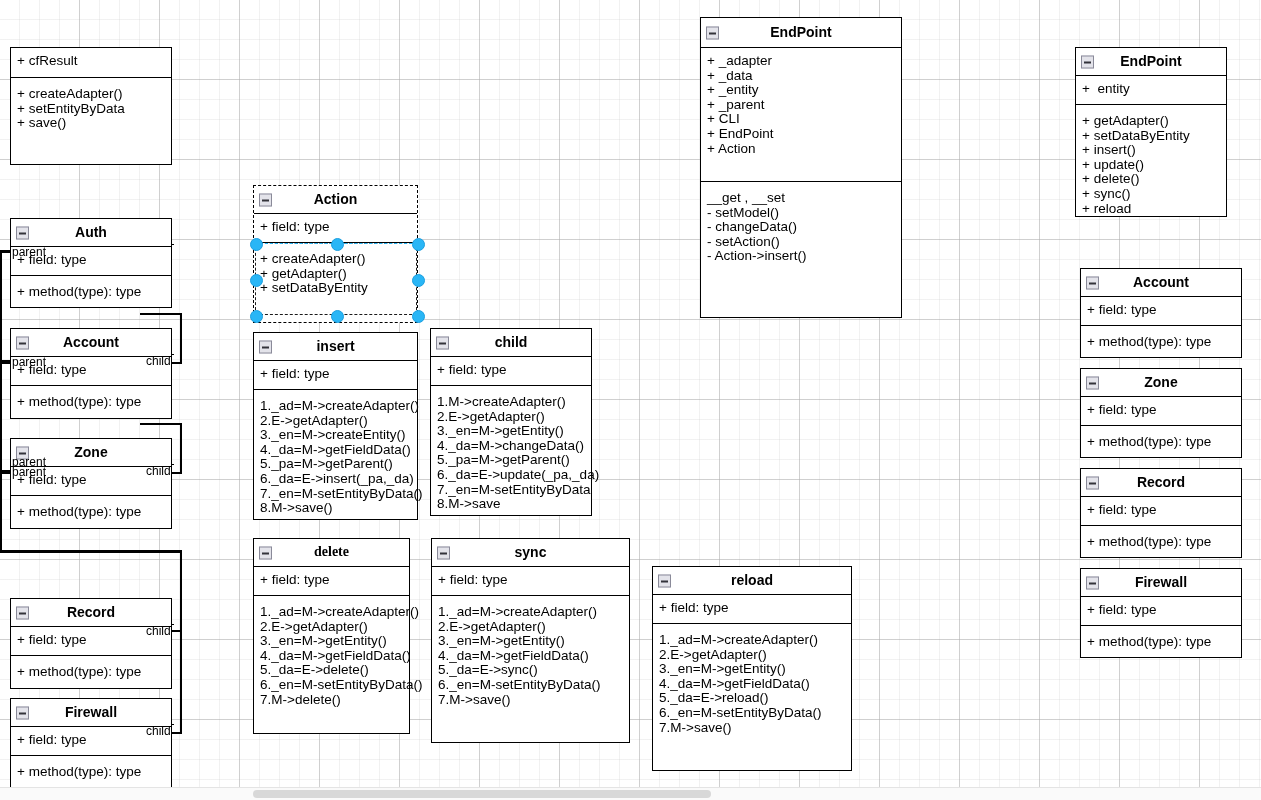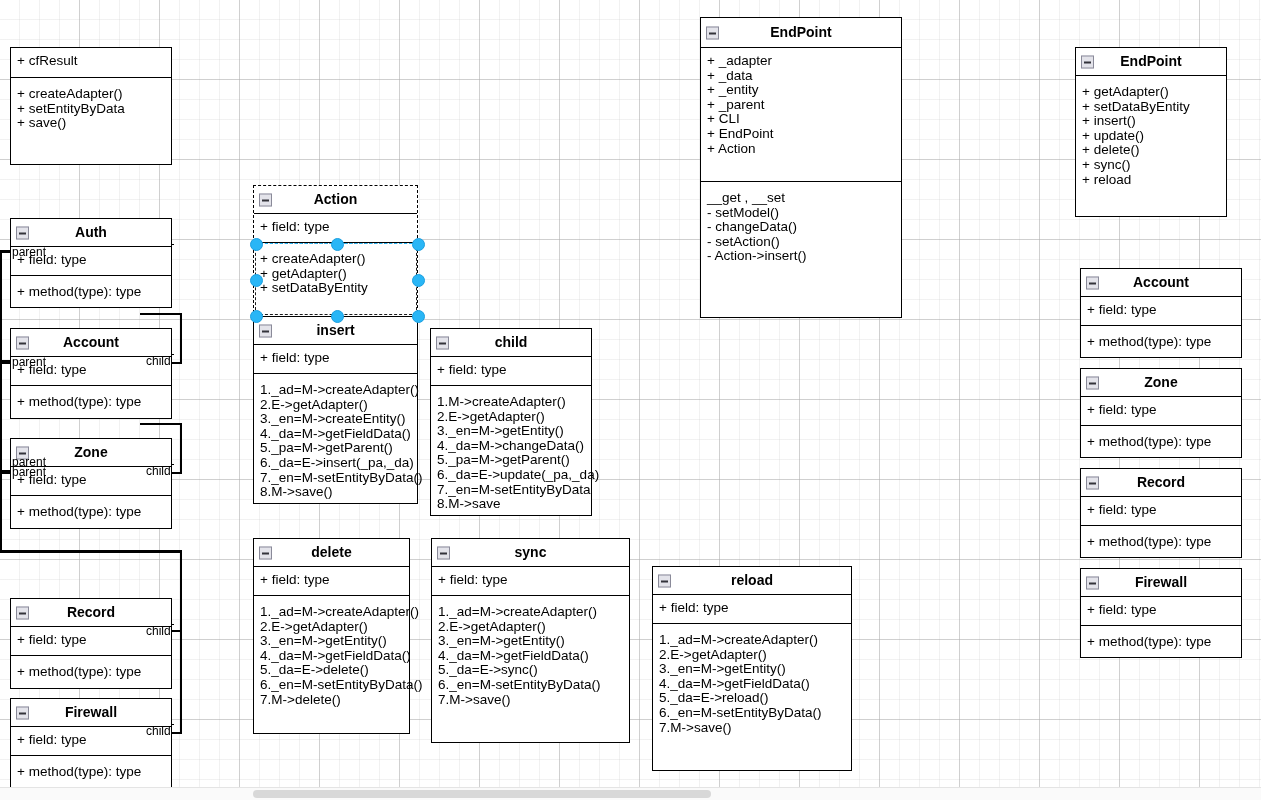--- a/index.html
+++ b/index.html
@@ -177,20 +177,21 @@
           <span>EndPoint</span>
         </div>
         <div class="sect" style="height: 134px;"><span class="ln">+ _adapter</span><span class="ln">+ _data</span><span class="ln">+ _entity</span><span class="ln">+ _parent</span><span class="ln">+ CLI</span><span class="ln">+ EndPoint</span><span class="ln">+ Action</span></div>
         <div class="sect last pad-top" style="height: 135px;"><span class="ln">__get , __set</span><span class="ln">- setModel()</span><span class="ln">- changeData()</span><span class="ln">- setAction()</span><span class="ln">- Action-&gt;insert()</span></div>
       </div>
       <div class="umlclass" style="left: 1075px; top: 47px; width: 152px; height: 170px;">
         <div class="hdr" style="height: 28px;">
           <span class="collapse"></span>
           <span>EndPoint</span>
         </div>
+        <div class="sect" style="height: 29px;"><span class="ln">+  entity</span></div>
         <div class="sect last pad-top" style="height: 111px;"><span class="ln">+ getAdapter()</span><span class="ln">+ setDataByEntity</span><span class="ln">+ insert()</span><span class="ln">+ update()</span><span class="ln">+ delete()</span><span class="ln">+ sync()</span><span class="ln">+ reload</span></div>
       </div>
       <div class="umlclass" style="left: 10px; top: 218px; width: 162px; height: 90px;">
         <div class="hdr" style="height: 28px;">
           <span class="collapse"></span>
           <span>Auth</span>
         </div>
         <div class="sect" style="height: 29px;"><span class="ln">+ field: type</span></div>
         <div class="sect last pad-top" style="height: 31px;"><span class="ln">+ method(type): type</span></div>
       </div>
@@ -219,38 +220,38 @@
         <div class="sect last pad-top" style="height: 32px;"><span class="ln">+ method(type): type</span></div>
       </div>
       <div class="umlclass" style="left: 10px; top: 698px; width: 162px; height: 91px;">
         <div class="hdr" style="height: 28px;">
           <span class="collapse"></span>
           <span>Firewall</span>
         </div>
         <div class="sect" style="height: 29px;"><span class="ln">+ field: type</span></div>
         <div class="sect last pad-top" style="height: 32px;"><span class="ln">+ method(type): type</span></div>
       </div>
-      <div class="umlclass" style="left: 253px; top: 316px; width: 165px; height: 188px;">
+      <div class="umlclass" style="left: 253px; top: 332px; width: 165px; height: 188px;">
         <div class="hdr" style="height: 28px;">
           <span class="collapse"></span>
           <span>insert</span>
         </div>
         <div class="sect" style="height: 29px;"><span class="ln">+ field: type</span></div>
         <div class="sect last pad-top" style="height: 129px;"><span class="ln">1._ad=M-&gt;createAdapter()</span><span class="ln">2.E-&gt;getAdapter()</span><span class="ln">3._en=M-&gt;createEntity()</span><span class="ln">4._da=M-&gt;getFieldData()</span><span class="ln">5._pa=M-&gt;getParent()</span><span class="ln">6._da=E-&gt;insert(_pa,_da)</span><span class="ln">7._en=M-setEntityByData()</span><span class="ln">8.M-&gt;save()</span></div>
       </div>
       <div class="umlclass" style="left: 430px; top: 328px; width: 162px; height: 188px;">
         <div class="hdr" style="height: 28px;">
           <span class="collapse"></span>
           <span>child</span>
         </div>
         <div class="sect" style="height: 29px;"><span class="ln">+ field: type</span></div>
         <div class="sect last pad-top" style="height: 129px;"><span class="ln">1.M-&gt;createAdapter()</span><span class="ln">2.E-&gt;getAdapter()</span><span class="ln">3._en=M-&gt;getEntity()</span><span class="ln">4._da=M-&gt;changeData()</span><span class="ln">5._pa=M-&gt;getParent()</span><span class="ln">6._da=E-&gt;update(_pa,_da)</span><span class="ln">7._en=M-setEntityByData</span><span class="ln">8.M-&gt;save</span></div>
       </div>
       <div class="umlclass" style="left: 253px; top: 538px; width: 157px; height: 196px;">
-        <div class="hdr" style="height: 28px;">
+        <div class="hdr" style="height: 28px; font-family: Liberation Serif, serif;">
           <span class="collapse"></span>
           <span>delete</span>
         </div>
         <div class="sect" style="height: 29px;"><span class="ln">+ field: type</span></div>
         <div class="sect last pad-top" style="height: 137px;"><span class="ln">1._ad=M-&gt;createAdapter()</span><span class="ln">2.E-&gt;getAdapter()</span><span class="ln">3._en=M-&gt;getEntity()</span><span class="ln">4._da=M-&gt;getFieldData()</span><span class="ln">5._da=E-&gt;delete()</span><span class="ln">6._en=M-setEntityByData()</span><span class="ln">7.M-&gt;delete()</span></div>
       </div>
       <div class="umlclass" style="left: 431px; top: 538px; width: 199px; height: 205px;">
         <div class="hdr" style="height: 28px;">
           <span class="collapse"></span>
           <span>sync</span>

